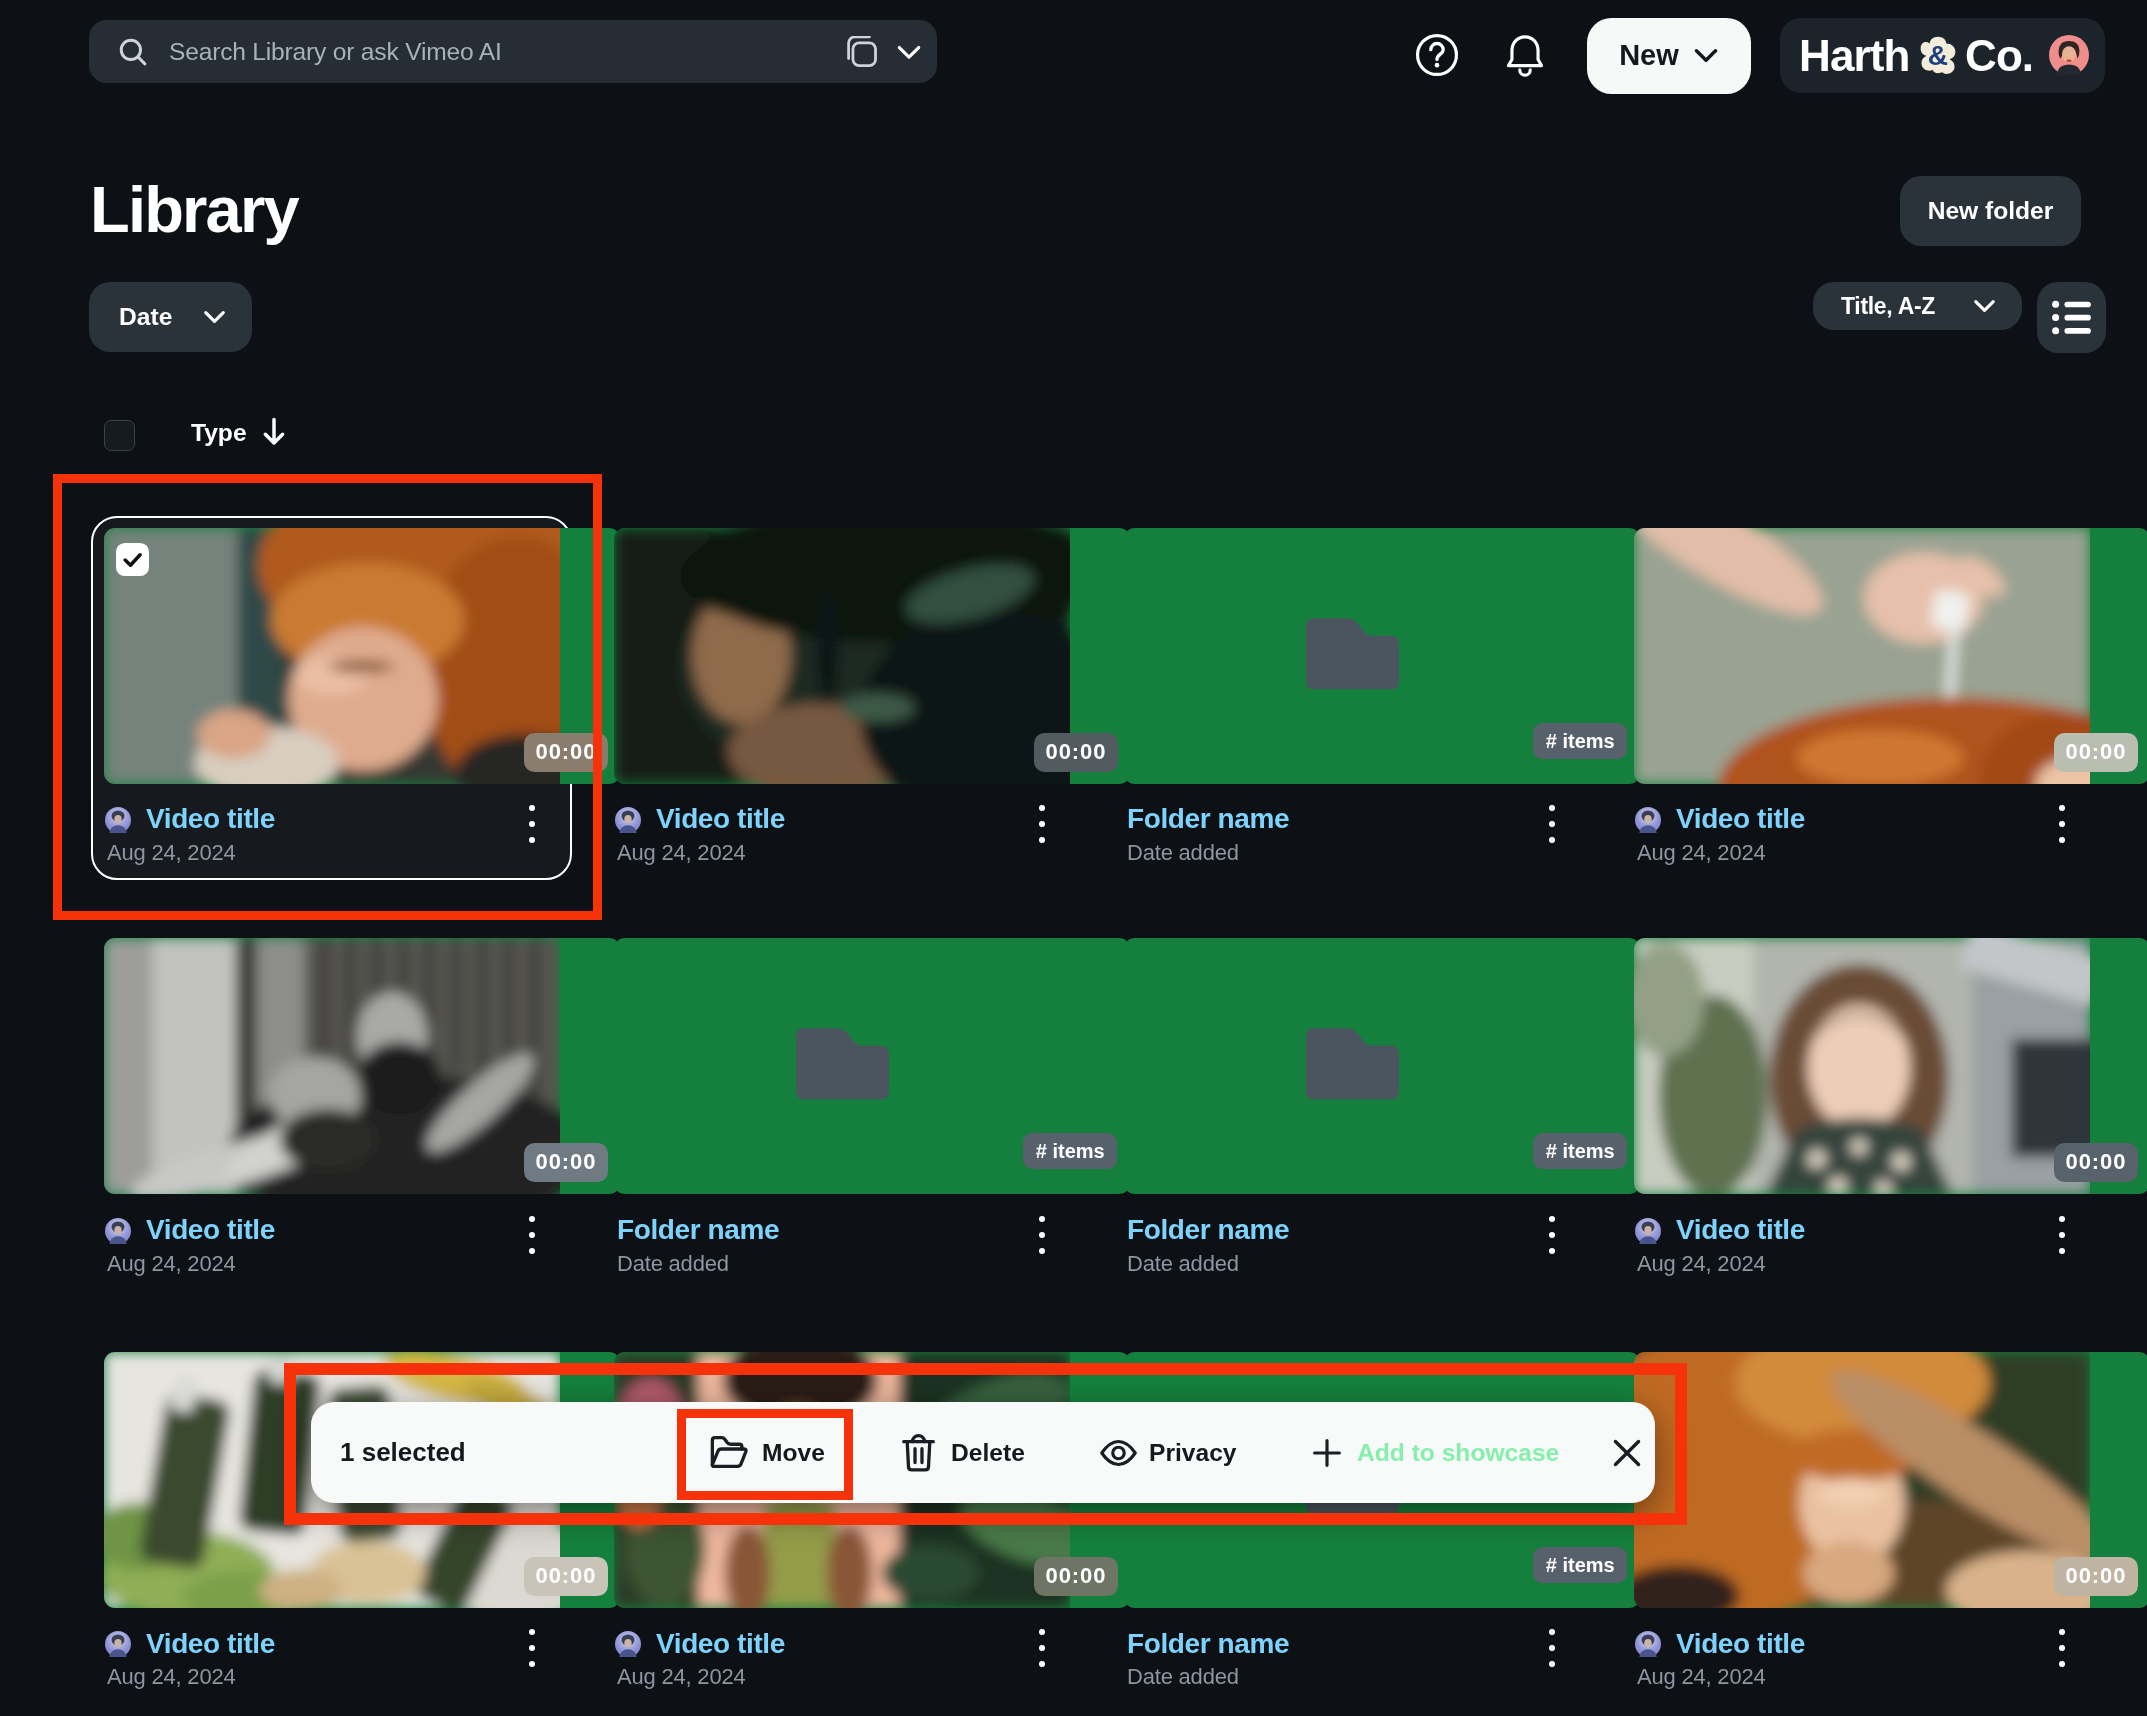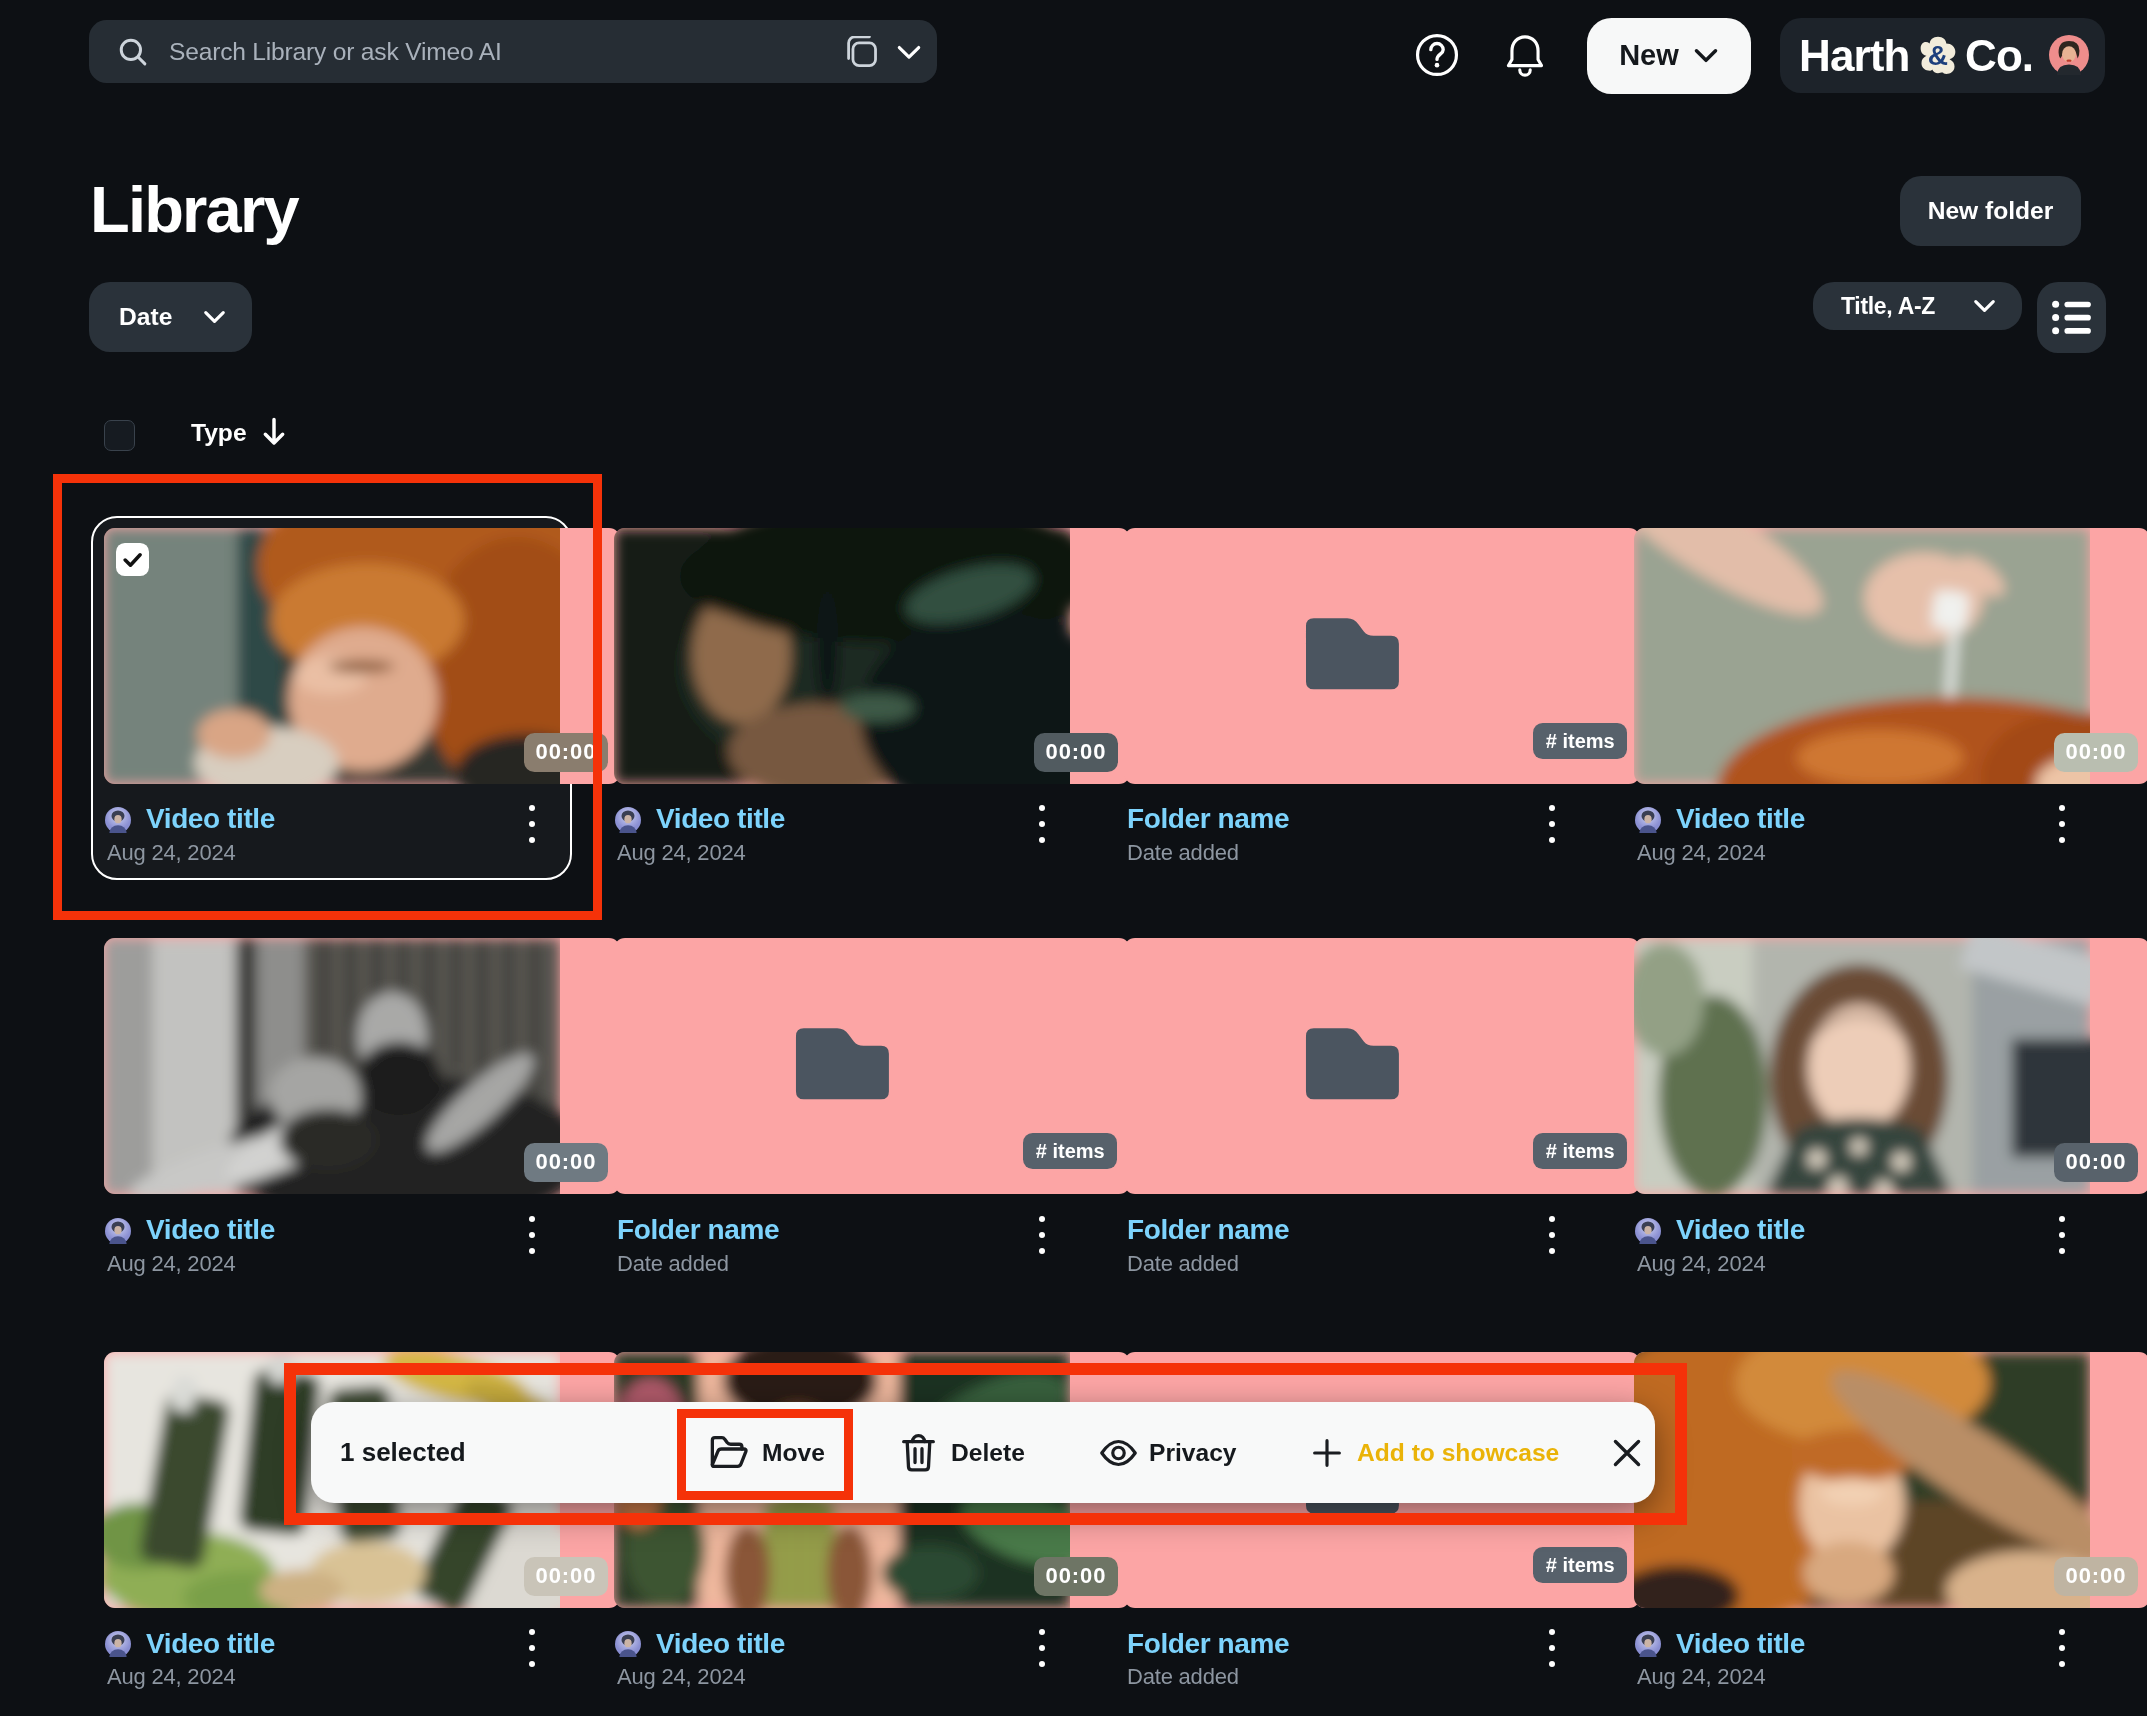--- a/index.html
+++ b/index.html
@@ -1,18 +1,18 @@
 <!DOCTYPE html>
 <html style="font-size:14px"><head><meta charset="utf-8">
 <style>
 *{margin:0;padding:0;box-sizing:border-box}
 html,body{width:2148px;height:1716px;overflow:hidden}
 body{background:#0d1014;font-family:"Liberation Sans",sans-serif;position:relative}
 .abs{position:absolute}
-.tile{position:absolute;width:516px;height:256px;border-radius:11px;overflow:hidden;background:#fca5a5}
+.tile{position:absolute;width:516px;height:256px;border-radius:11px;overflow:hidden;background:#15803d}
 .tile svg{display:block}
 .badge{position:absolute;right:12.3px;bottom:12.3px;height:39px;border-radius:10.5px;color:#fff;font-weight:bold;font-size:22px;display:flex;align-items:center;padding:0 11.4px;letter-spacing:0.9px}
 .ibadge{position:absolute;right:13px;bottom:25px;height:36px;border-radius:9.7px;color:#fff;font-weight:bold;font-size:20px;display:flex;align-items:center;padding:0 12.3px;background:#57616b}
 .vtitle{position:absolute;color:#7dd3fc;font-weight:bold;font-size:28px;line-height:33px;letter-spacing:-0.4px}
 .vdate{position:absolute;color:#8d96a1;font-size:22px;line-height:26px;letter-spacing:-0.2px}
 .dots{position:absolute;width:7px}
 .dots i{display:block;width:6.1px;height:6.1px;border-radius:50%;background:#fff;margin:0 0 9.7px 0}
 .btn{position:absolute;background:#2a323a;border-radius:21px;color:#fff;font-weight:bold;display:flex;align-items:center}
 .red{position:absolute;border-style:solid;border-color:#f53209;z-index:40}
 .chev{stroke:#fff;stroke-width:3.6;fill:none;stroke-linecap:round;stroke-linejoin:round}
@@ -543,21 +543,21 @@
   </div>
 <div class="abs" style="left:1149px;top:1402px;height:101px;display:flex;align-items:center;z-index:21">
     <span style="font-size:24.6px;font-weight:bold;color:#15191d">Privacy</span>
   </div>
 <div class="abs" style="left:1312px;top:1402px;height:101px;display:flex;align-items:center;z-index:21">
     <svg width="30" height="30" viewBox="0 0 34 34">
       <path d="M17 3 L17 31 M3 17 L31 17" stroke="#1a1d21" stroke-width="3.6" stroke-linecap="round"></path>
     </svg>
   </div>
 <div class="abs" style="left:1357px;top:1402px;height:101px;display:flex;align-items:center;z-index:21">
-    <span style="font-size:24.6px;font-weight:bold;color:#eab308">Add to showcase</span>
+    <span style="font-size:24.6px;font-weight:bold;color:#86efac">Add to showcase</span>
   </div>
 <div class="abs" style="left:1611px;top:1402px;height:101px;display:flex;align-items:center;z-index:21">
     <svg width="32" height="32" viewBox="0 0 36 36">
       <path d="M5 5 L31 31 M31 5 L5 31" stroke="#1a1d21" stroke-width="3.8" stroke-linecap="round"></path>
     </svg>
   </div>
 <div class="red" style="left:53px;top:474px;width:549px;height:446px;border-width:9.7px"></div>
 <div class="red" style="left:284px;top:1363px;width:1403px;height:162px;border-width:12.3px"></div>
 <div class="red" style="left:677px;top:1409px;width:176px;height:91px;border-width:9.7px"></div>
 

